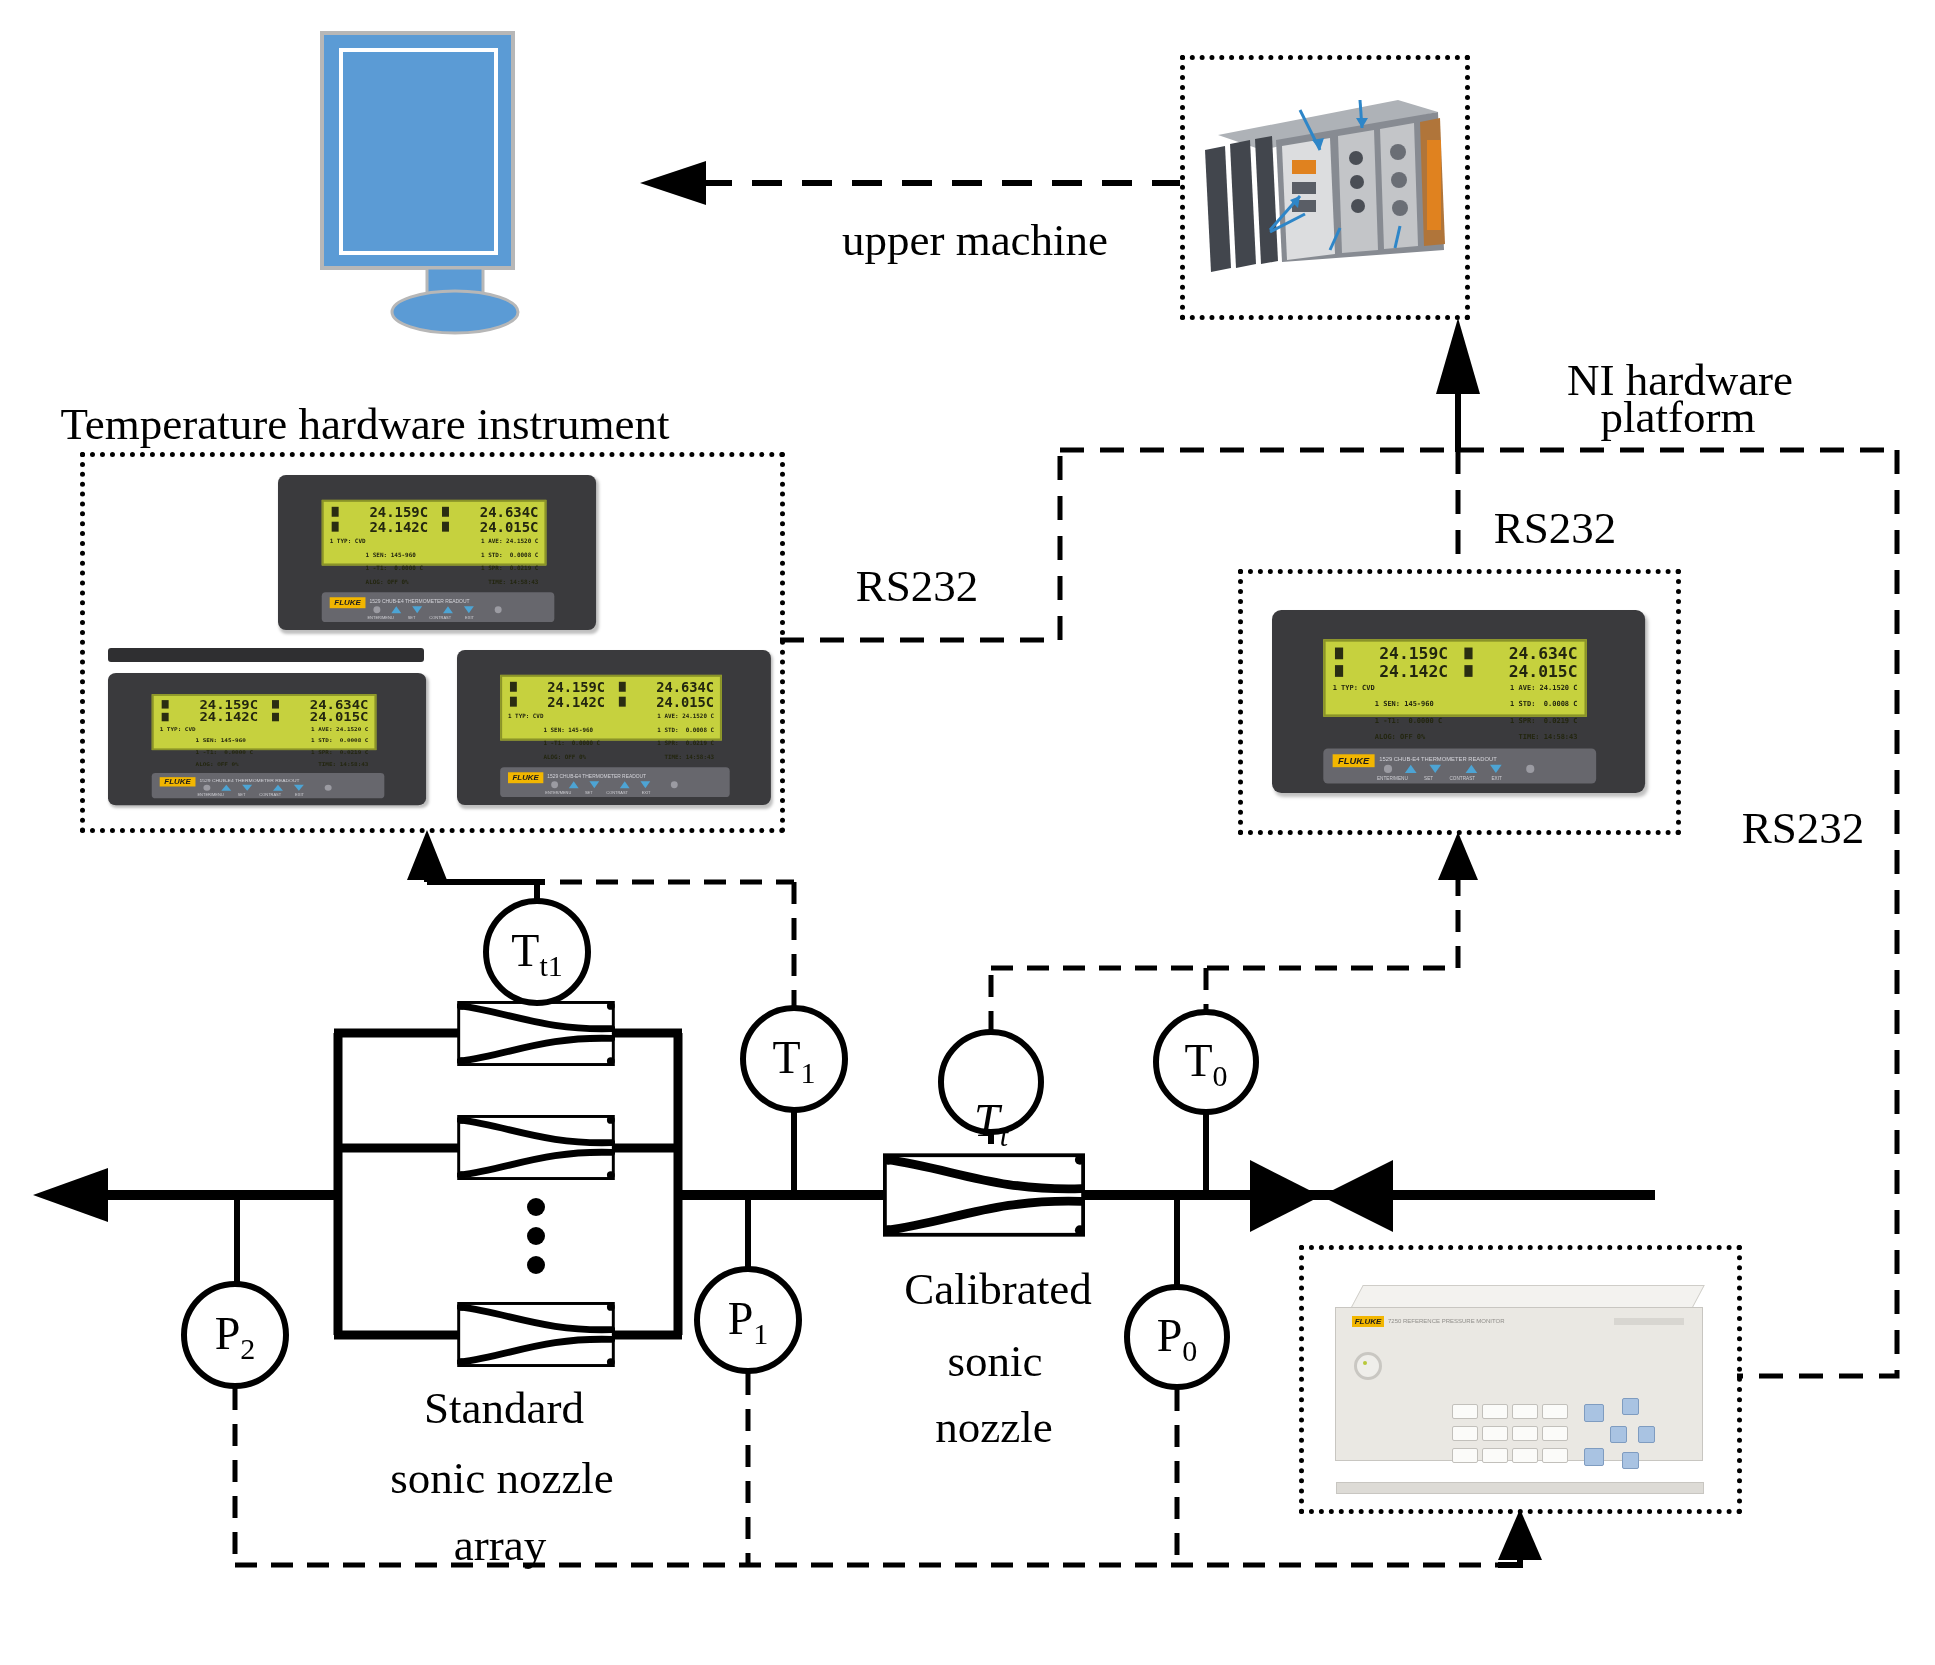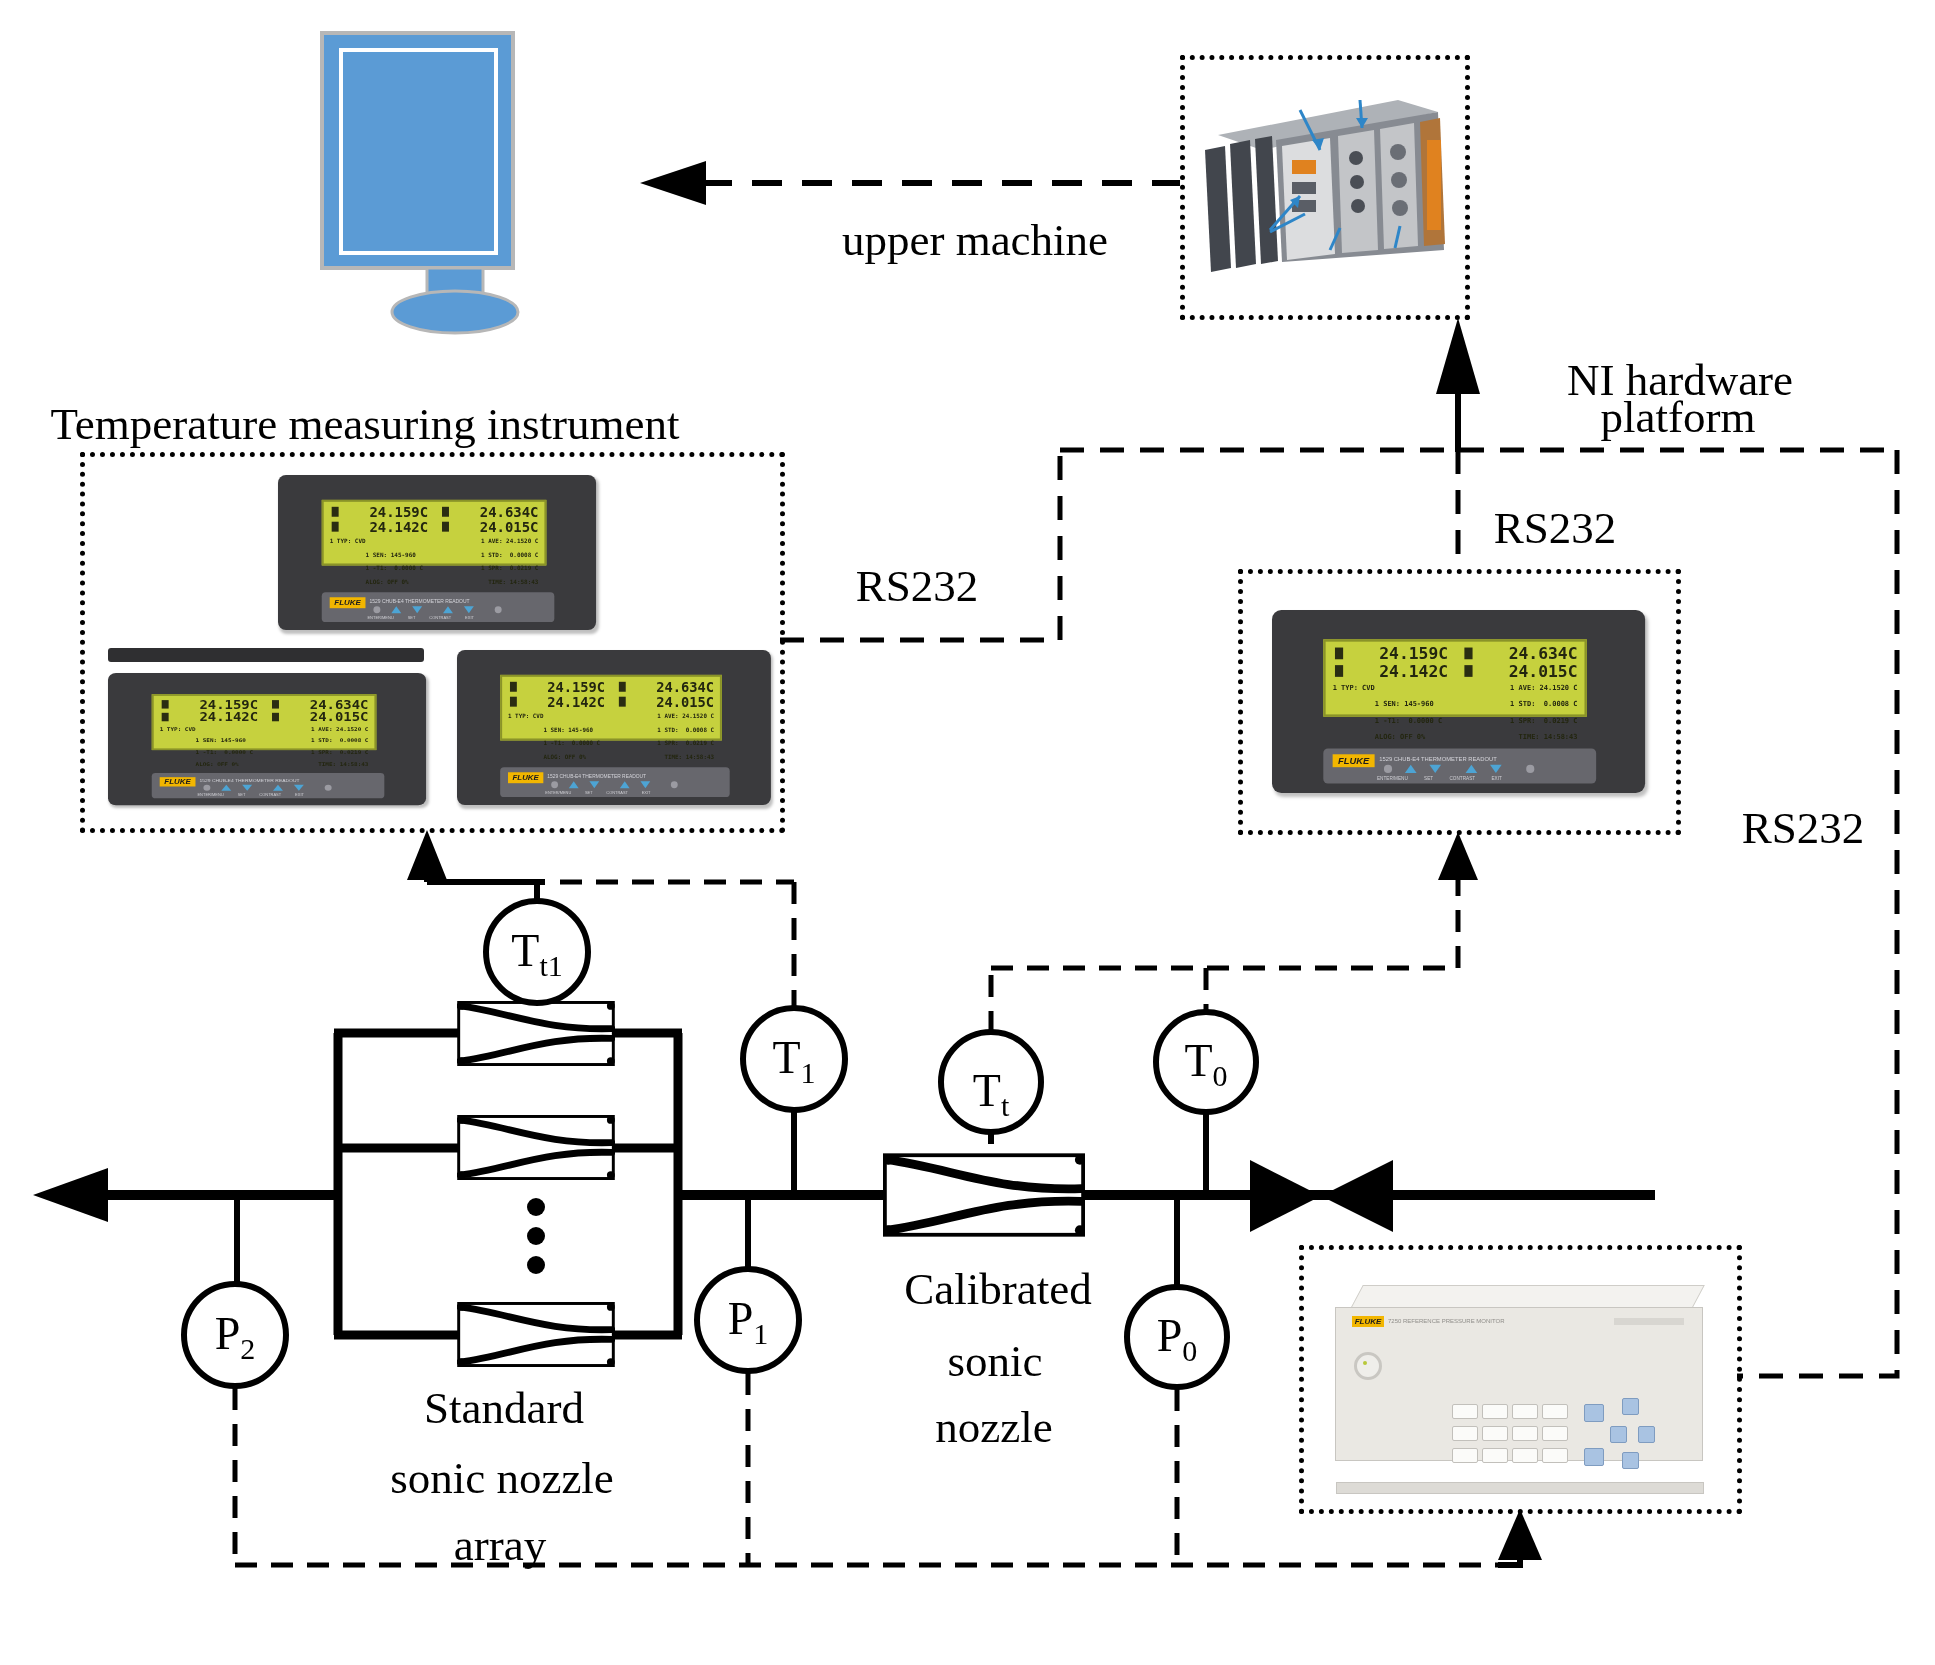--- a/index.html
+++ b/index.html
@@ -207,39 +207,39 @@
     </g>
     <polyline points="1498,1565 1520,1565 1520,1556" fill="none" stroke="#000" stroke-width="6"></polyline>
     <polygon points="1520,1509 1498,1560 1542,1560" fill="#000"></polygon>
   </svg>
 
   <div class="dotted-box" style="left:1180px;top:55px;width:280px;height:255px;"></div>
   <div class="dotted-box" style="left:80px;top:452px;width:695px;height:371px;"></div>
   <div class="dotted-box" style="left:1238px;top:569px;width:433px;height:256px;"></div>
   <div class="dotted-box" style="left:1299px;top:1245px;width:433px;height:259px;"></div>
 
-  <div class="lbl lbl-45" style="left:365px;top:424px;">Temperature measuring instrument</div>
+  <div class="lbl lbl-45" style="left:365px;top:424px;">Temperature hardware instrument</div>
   <div class="lbl lbl-45" style="left:975px;top:240px;">upper machine</div>
   <div class="lbl lbl-45" style="left:1680px;top:352px;margin-top:28px;">NI hardware</div>
   <div class="lbl lbl-45" style="left:1678px;top:417px;">platform</div>
   <div class="lbl lbl-45" style="left:917px;top:586px;">RS232</div>
   <div class="lbl lbl-45" style="left:1555px;top:528px;">RS232</div>
   <div class="lbl lbl-45" style="left:1803px;top:828px;">RS232</div>
   <div class="lbl lbl-45" style="left:504px;top:1408px;">Standard</div>
   <div class="lbl lbl-45" style="left:502px;top:1478px;">sonic nozzle</div>
   <div class="lbl lbl-45" style="left:500px;top:1545px;">array</div>
   <div class="lbl lbl-45" style="left:998px;top:1289px;">Calibrated</div>
   <div class="lbl lbl-45" style="left:995px;top:1361px;">sonic</div>
   <div class="lbl lbl-45" style="left:994px;top:1427px;">nozzle</div>
 
   <div class="sensor-lbl" style="left:537px;top:950px;">
     <span>T</span><sub>t1</sub></div>
   <div class="sensor-lbl" style="left:794px;top:1057px;">
     <span>T</span><sub>1</sub></div>
-  <div class="sensor-lbl" style="left:991px;top:1090px;">
+  <div class="sensor-lbl" style="left:991px;top:1120px;font-style:italic;">
     <span>T</span><sub>t</sub></div>
   <div class="sensor-lbl" style="left:1206px;top:1060px;">
     <span>T</span><sub>0</sub></div>
   <div class="sensor-lbl" style="left:235px;top:1333px;">
     <span>P</span><sub>2</sub></div>
   <div class="sensor-lbl" style="left:748px;top:1318px;">
     <span>P</span><sub>1</sub></div>
   <div class="sensor-lbl" style="left:1177px;top:1335px;">
     <span>P</span><sub>0</sub></div>
 

